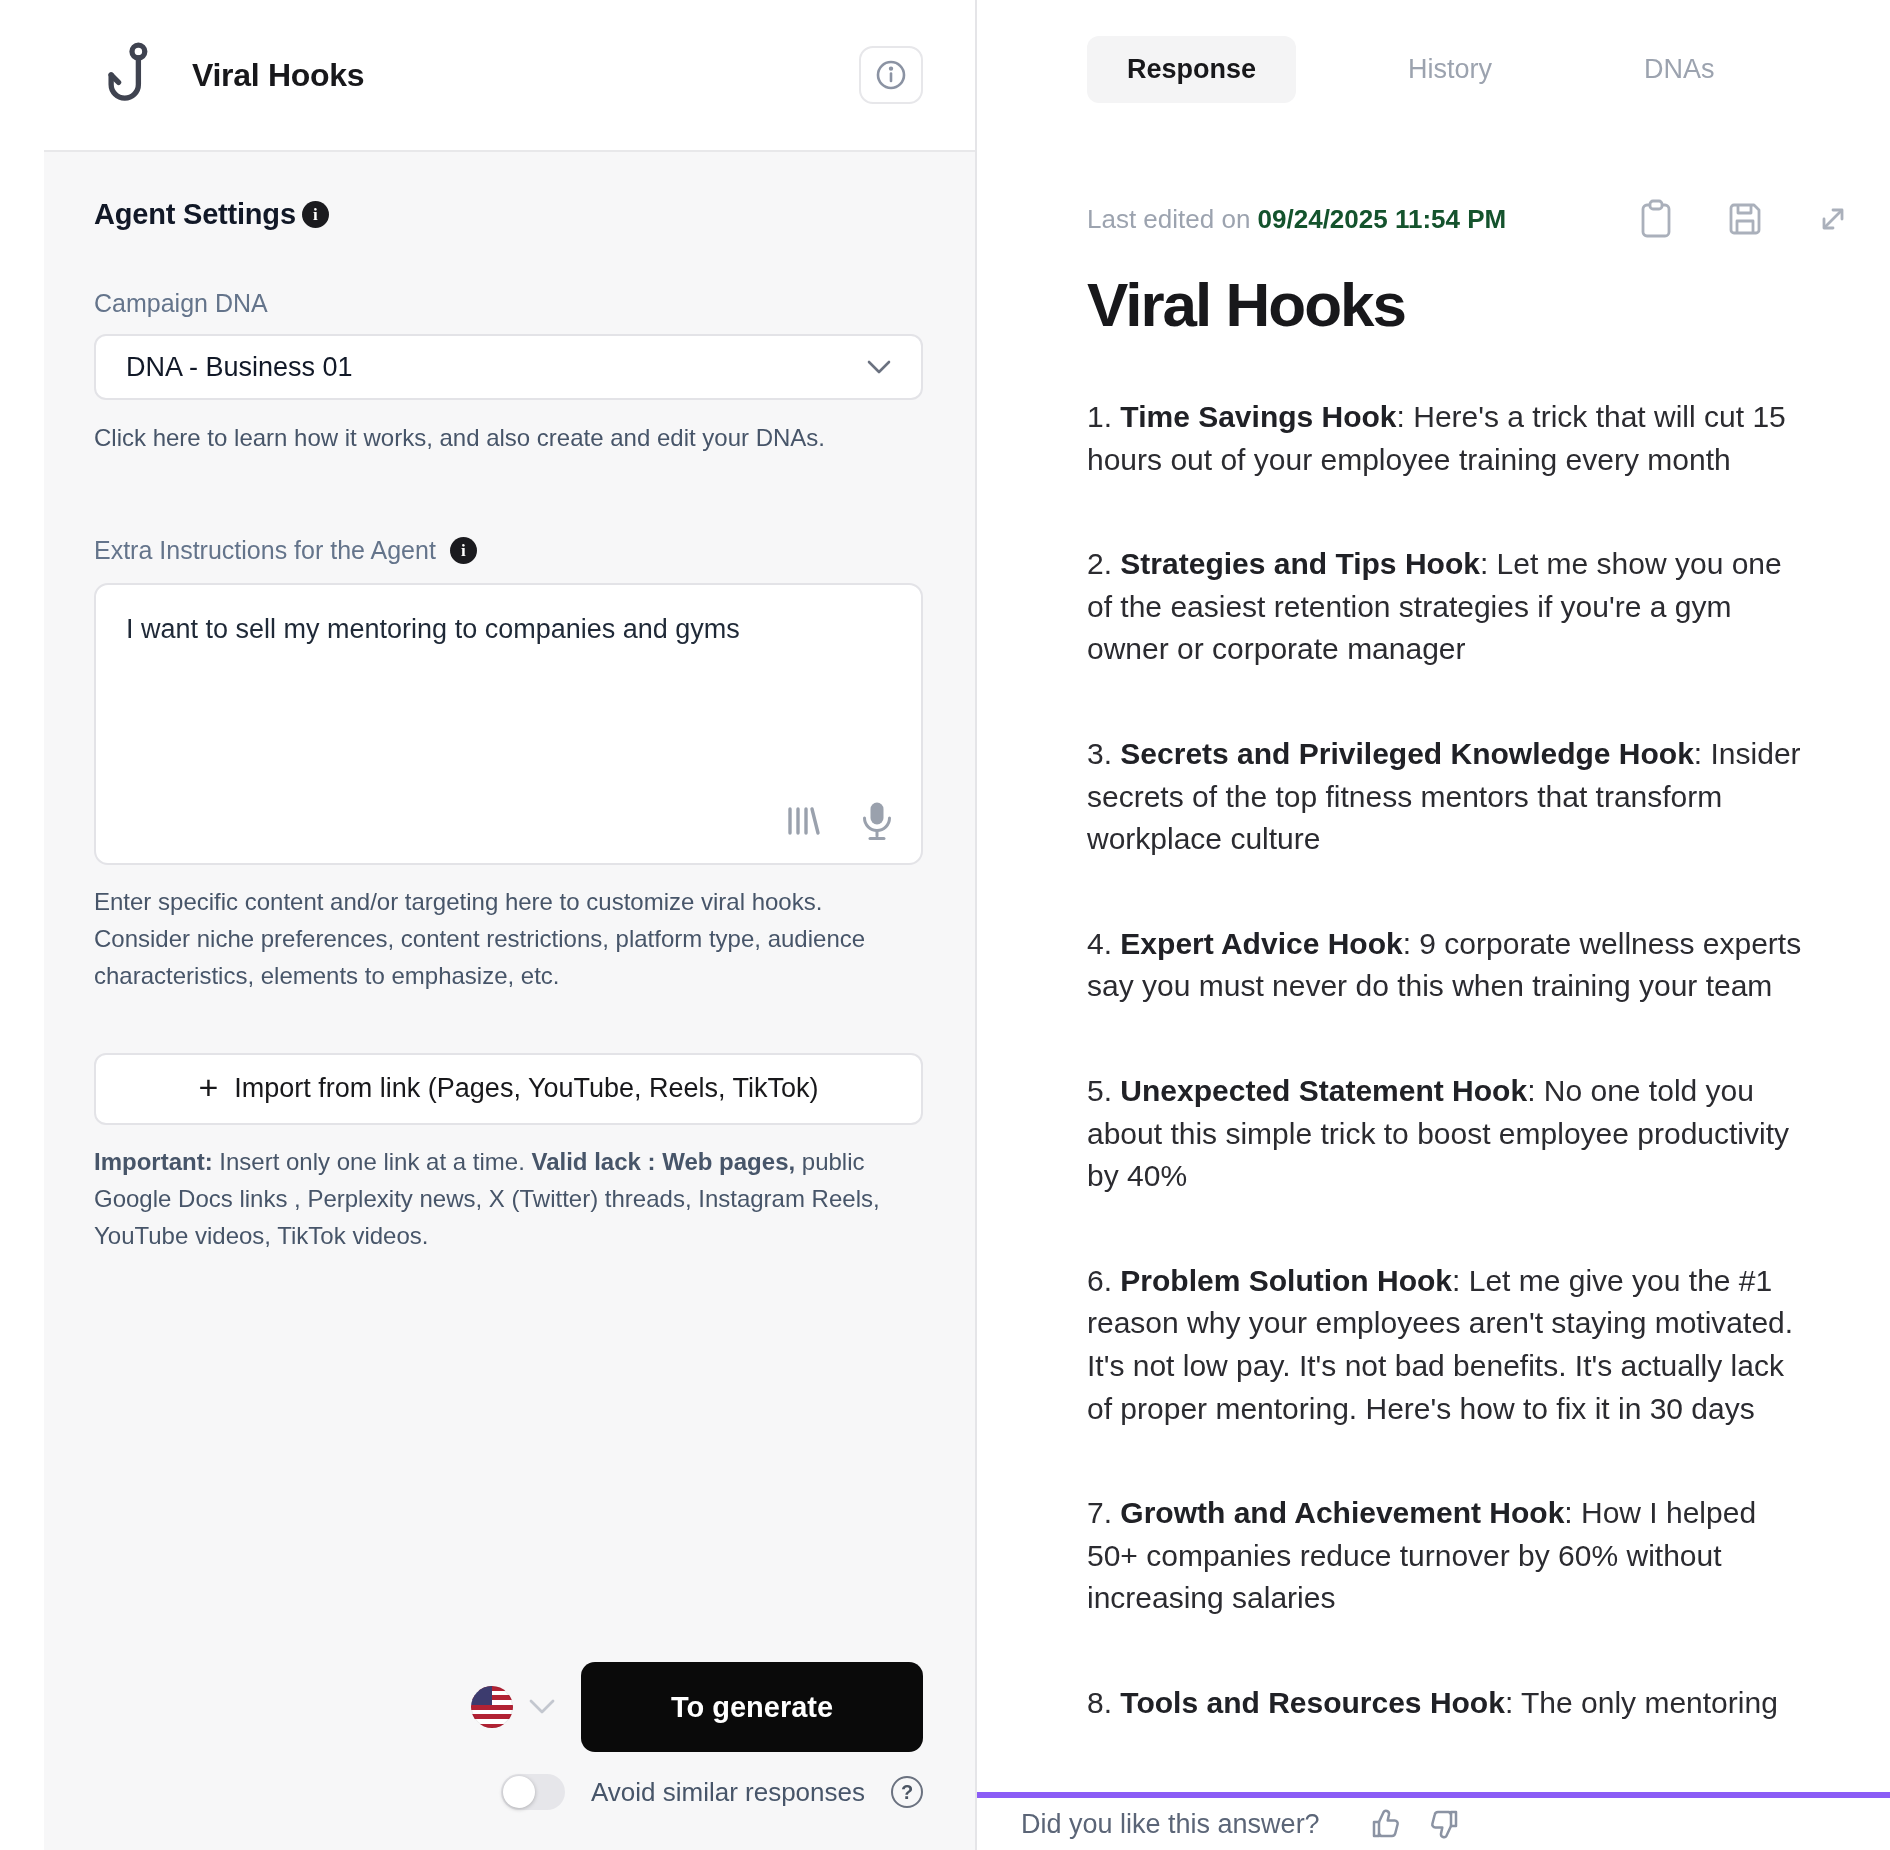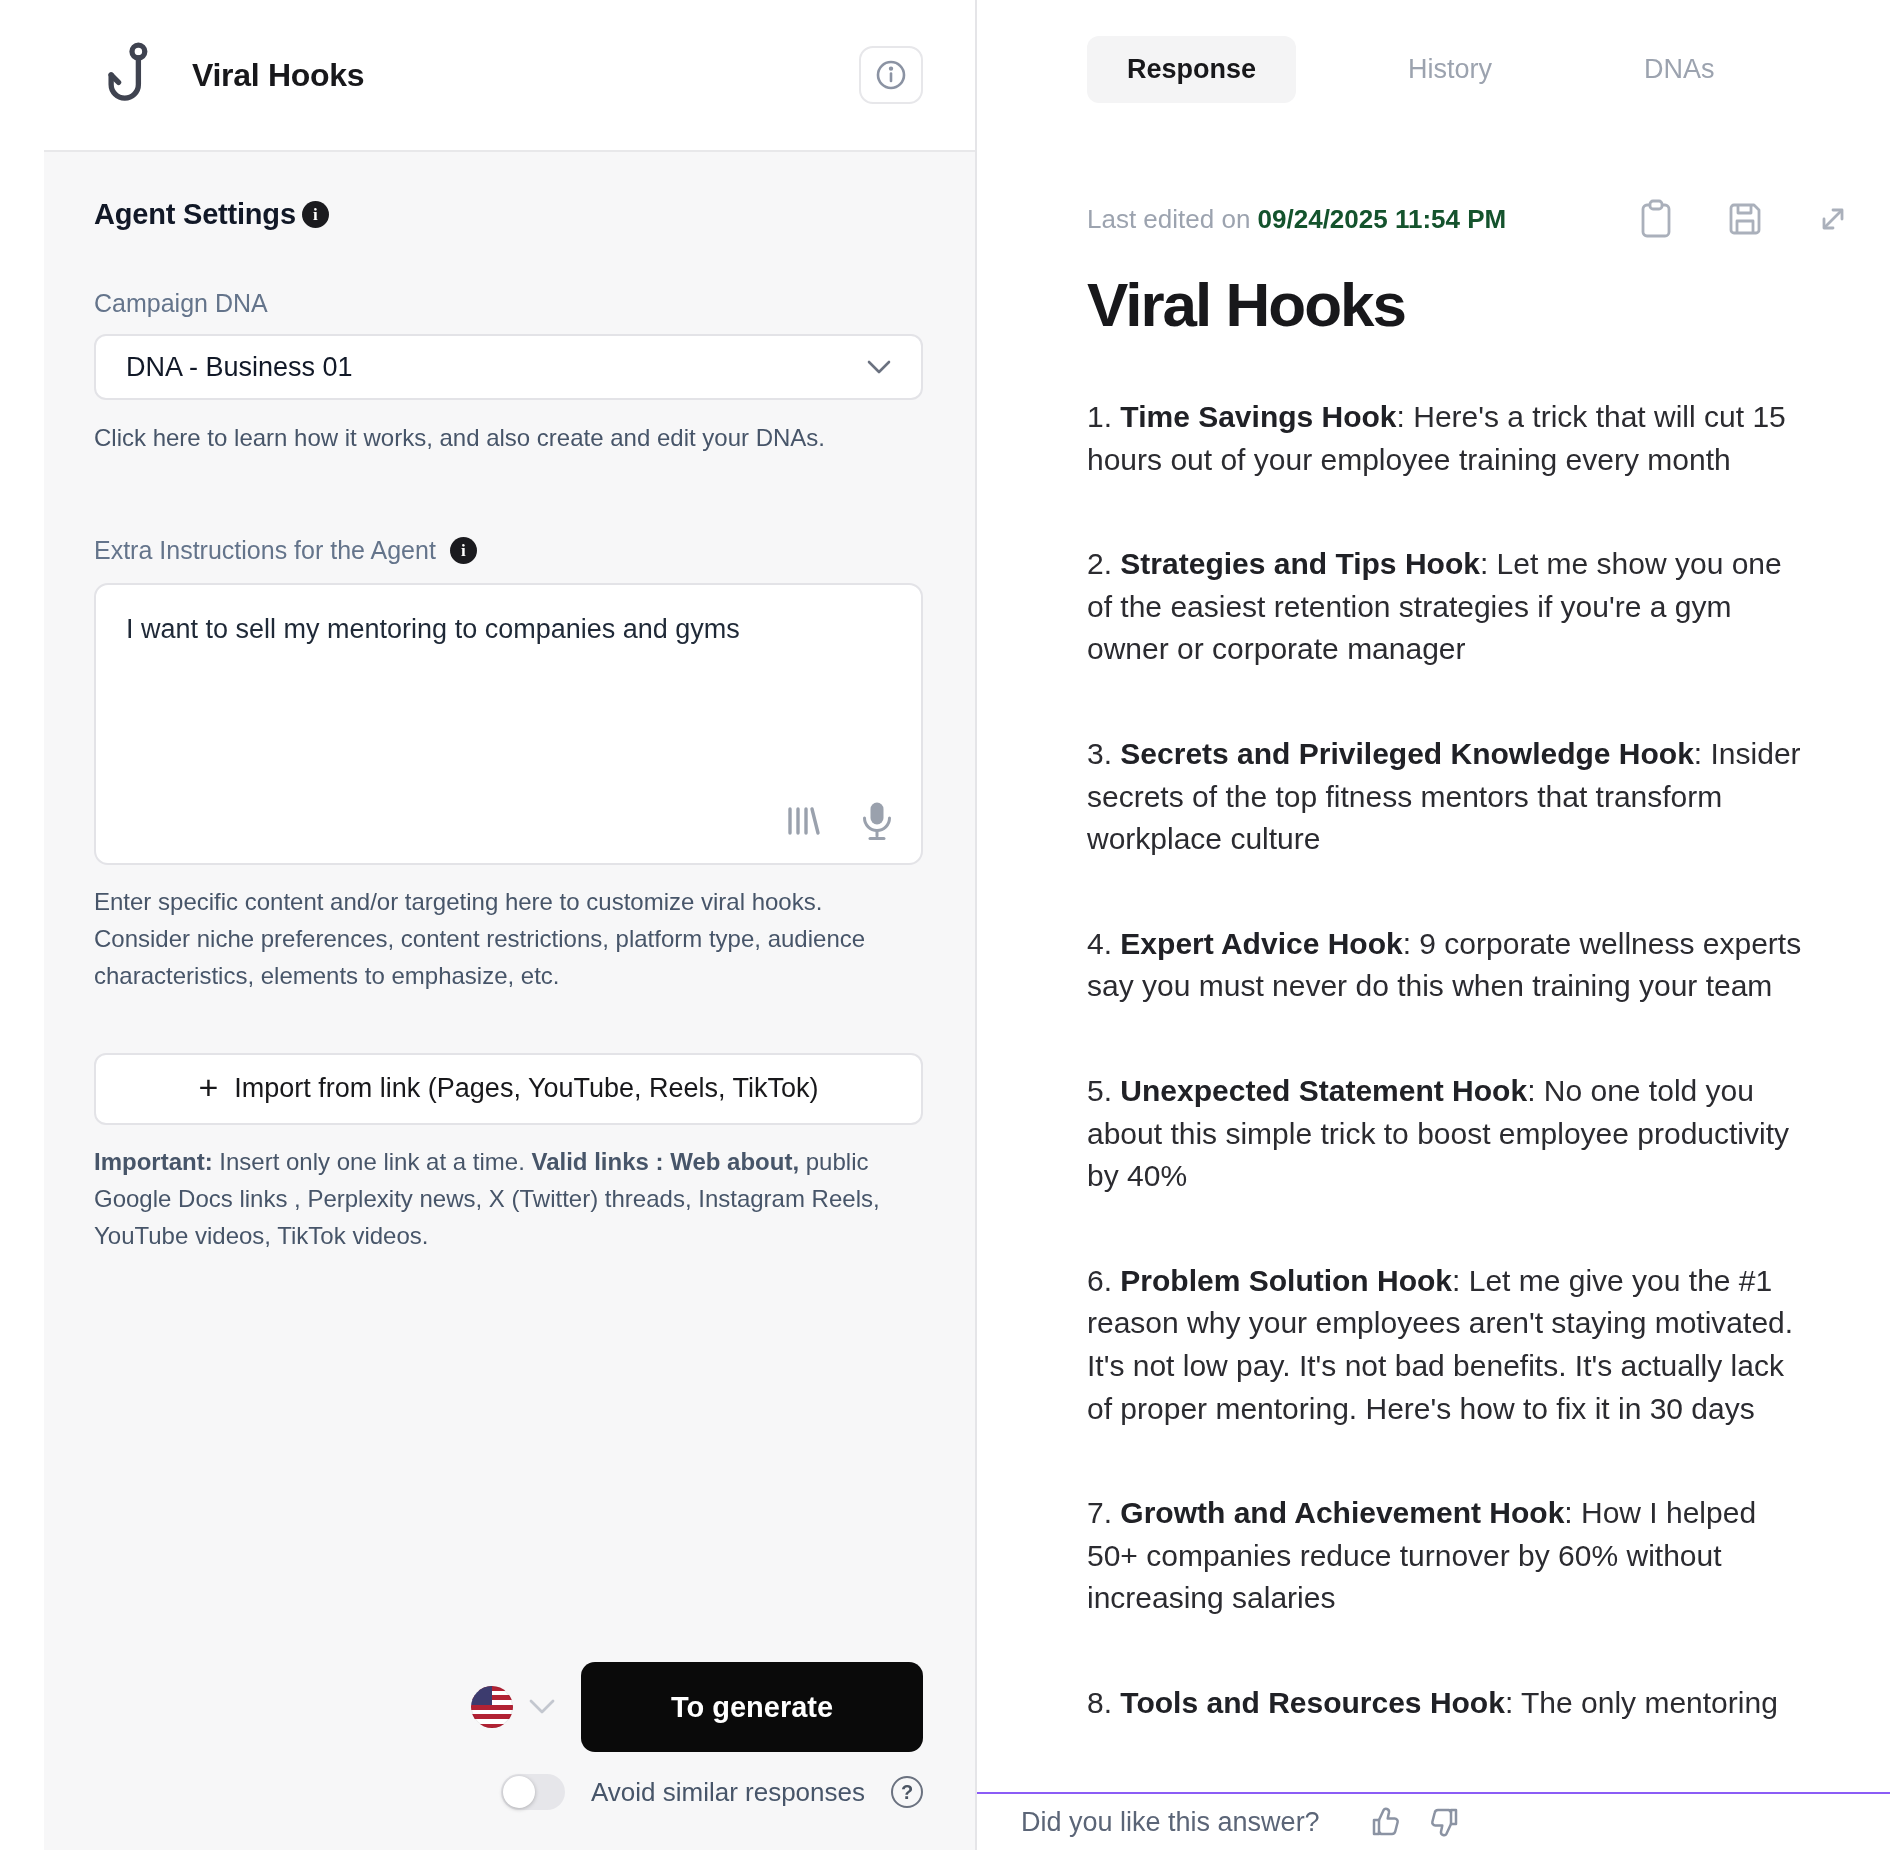--- a/index.html
+++ b/index.html
@@ -155,21 +155,21 @@
     font-size: 62px; font-weight: 700; color: #18181b; letter-spacing: -2px;
   }
   .hooks-list { margin-top: 56px; width: 716px; }
   .hook-item {
     font-size: 30px; line-height: 1.42; color: #2b2b30;
     margin-bottom: 62px;
   }
   .hook-item b { font-weight: 700; color: #202126; }
   .feedback-bar {
     position: absolute; left: 0; right: 0; bottom: 0; height: 58px;
-    background: #fff; border-top: 2px solid #8b5cf6;
+    background: #fff; border-top: 6px solid #8b5cf6;
     display: flex; align-items: center;
     padding-left: 44px;
   }
   .feedback-q { font-size: 27px; color: #5b6577; }
   .thumbs { display: flex; align-items: center; gap: 22px; margin-left: 50px; }
   .thumbs svg { cursor: pointer; }
 </style>
 </head>
 <body>
 
@@ -232,21 +232,21 @@
       </div>
     </div>
 
     <div class="helper-text">Enter specific content and/or targeting here to customize viral hooks. Consider niche preferences, content restrictions, platform type, audience characteristics, elements to emphasize, etc.</div>
 
     <div class="import-btn">
       <span class="plus-glyph">+</span>
       <span>Import from link (Pages, YouTube, Reels, TikTok)</span>
     </div>
 
-    <div class="important-note"><b>Important:</b><span> Insert only one link at a time. </span><b>Valid links : Web about,</b><span> </span><span class="link-underline">public</span><span> Google Docs links , Perplexity news, X (Twitter) threads, Instagram Reels, YouTube videos, TikTok videos.</span></div>
+    <div class="important-note"><b>Important:</b><span> Insert only one link at a time. </span><b>Valid lack : Web pages,</b><span> </span><span class="link-underline">public</span><span> Google Docs links , Perplexity news, X (Twitter) threads, Instagram Reels, YouTube videos, TikTok videos.</span></div>
 
     <div class="bottom-controls">
       <div class="generate-row">
         <div class="lang-select">
           <span class="flag-circle">
               <span class="flag-canton"></span>
             </span>
           <svg width="26" height="16" viewBox="0 0 26 16" fill="none" stroke="#c3c7cf" stroke-width="2.8" stroke-linecap="round" stroke-linejoin="round">
             <polyline points="2,2 13,13 24,2"></polyline>
           </svg>

